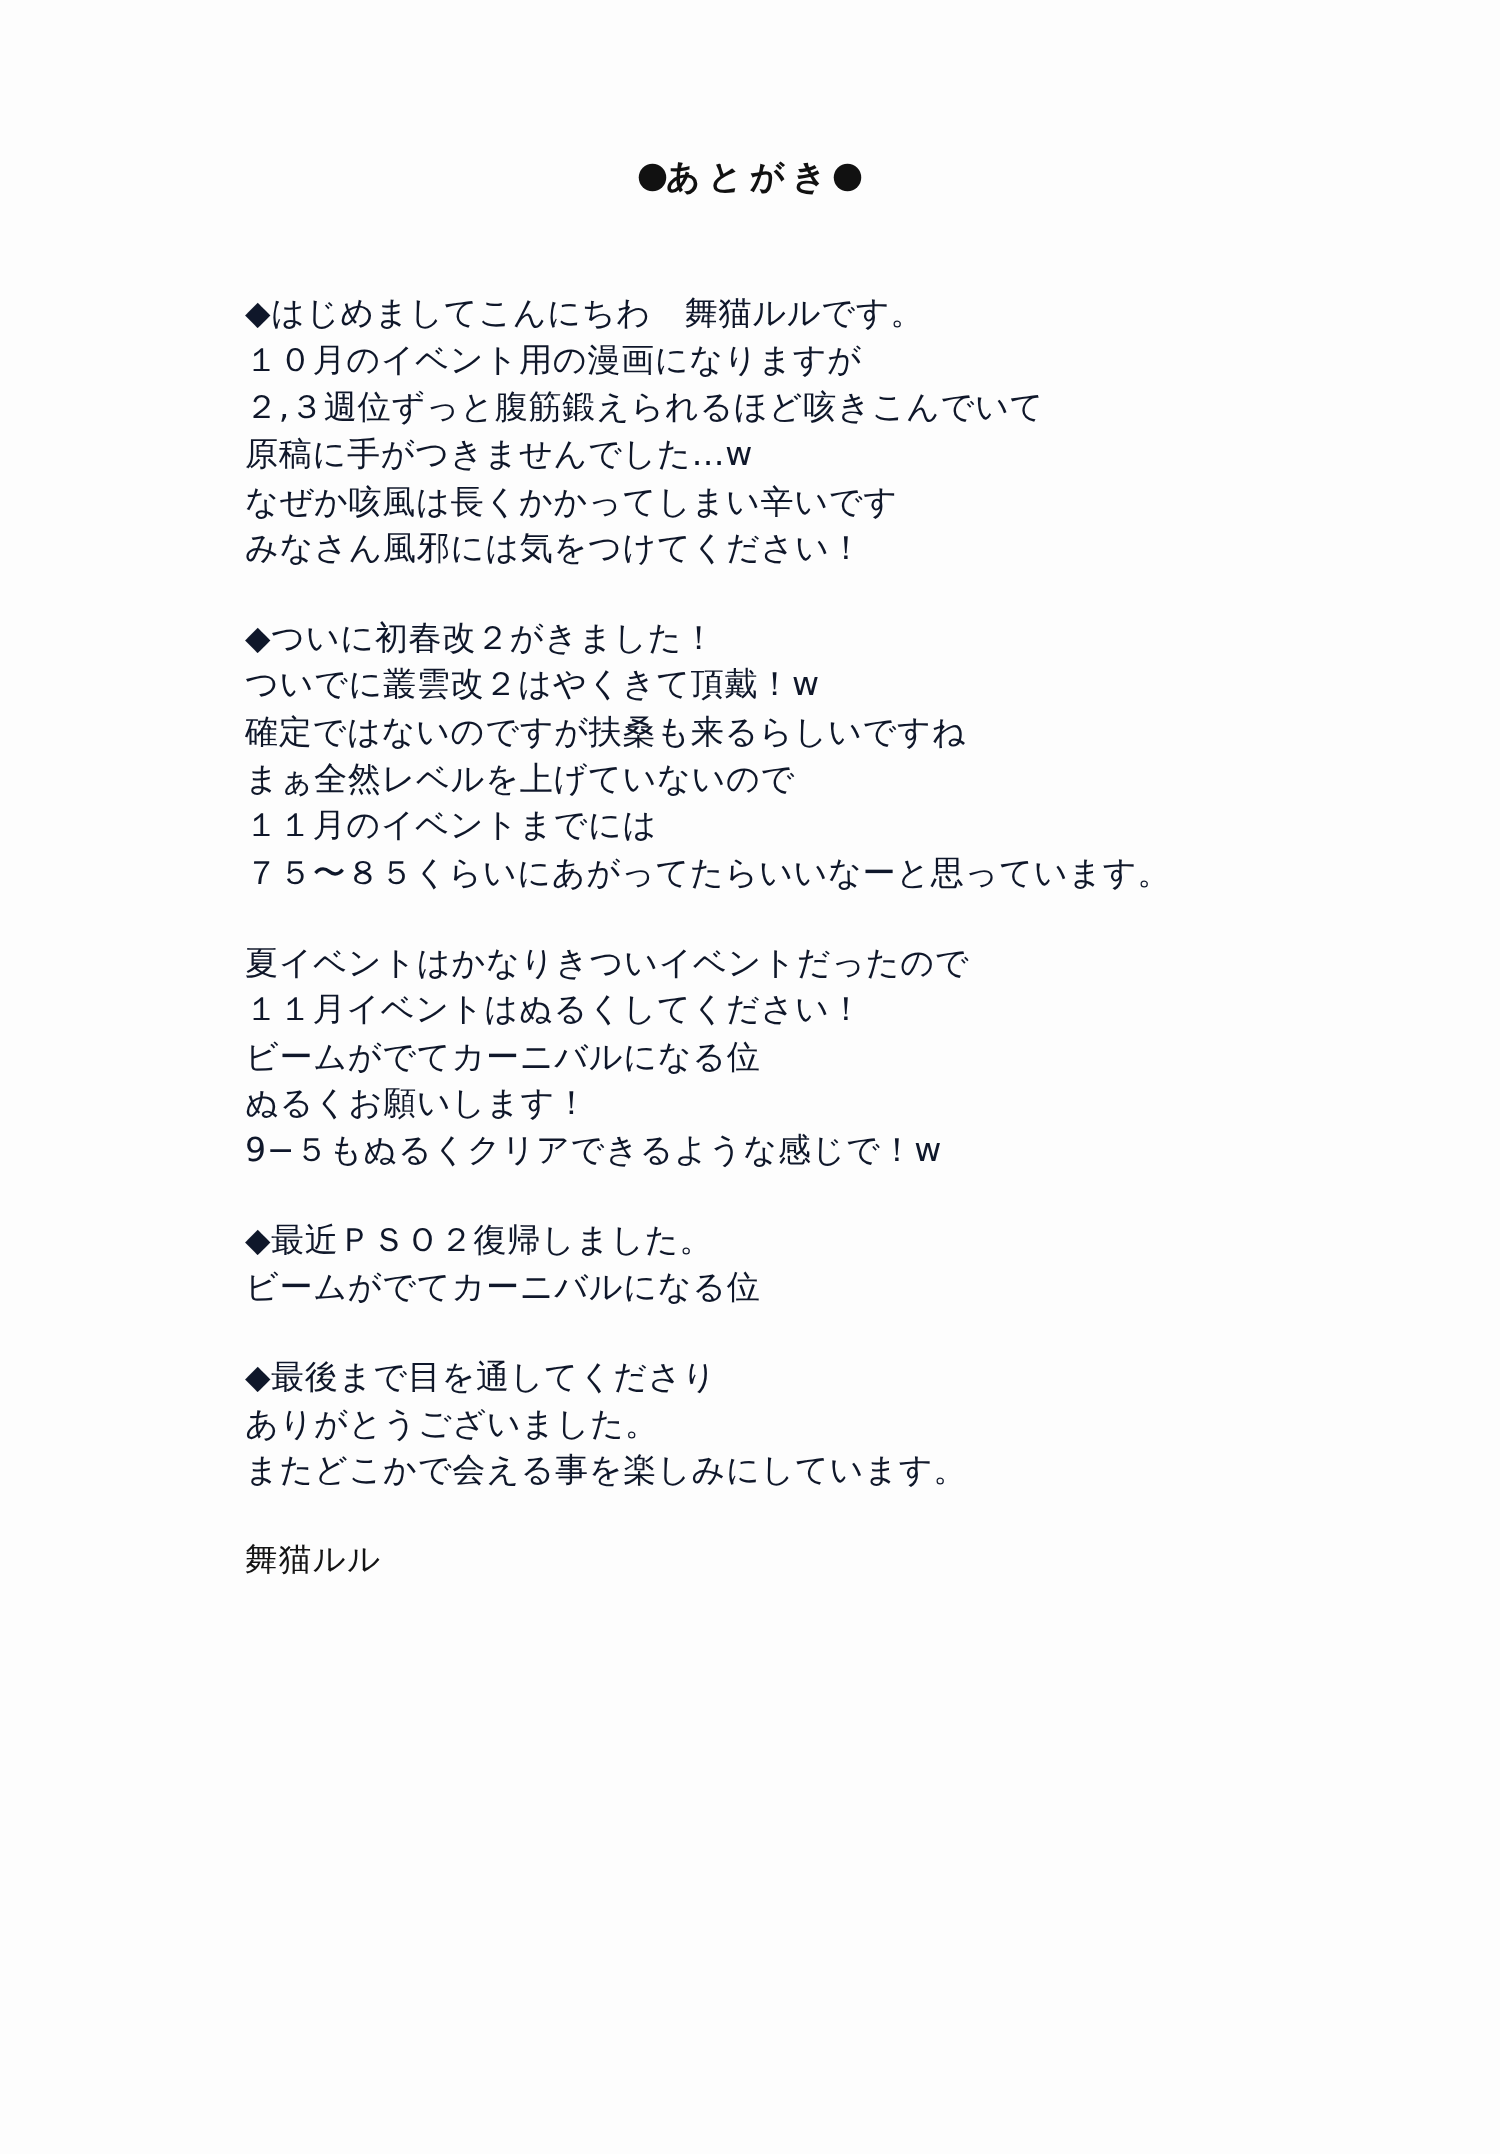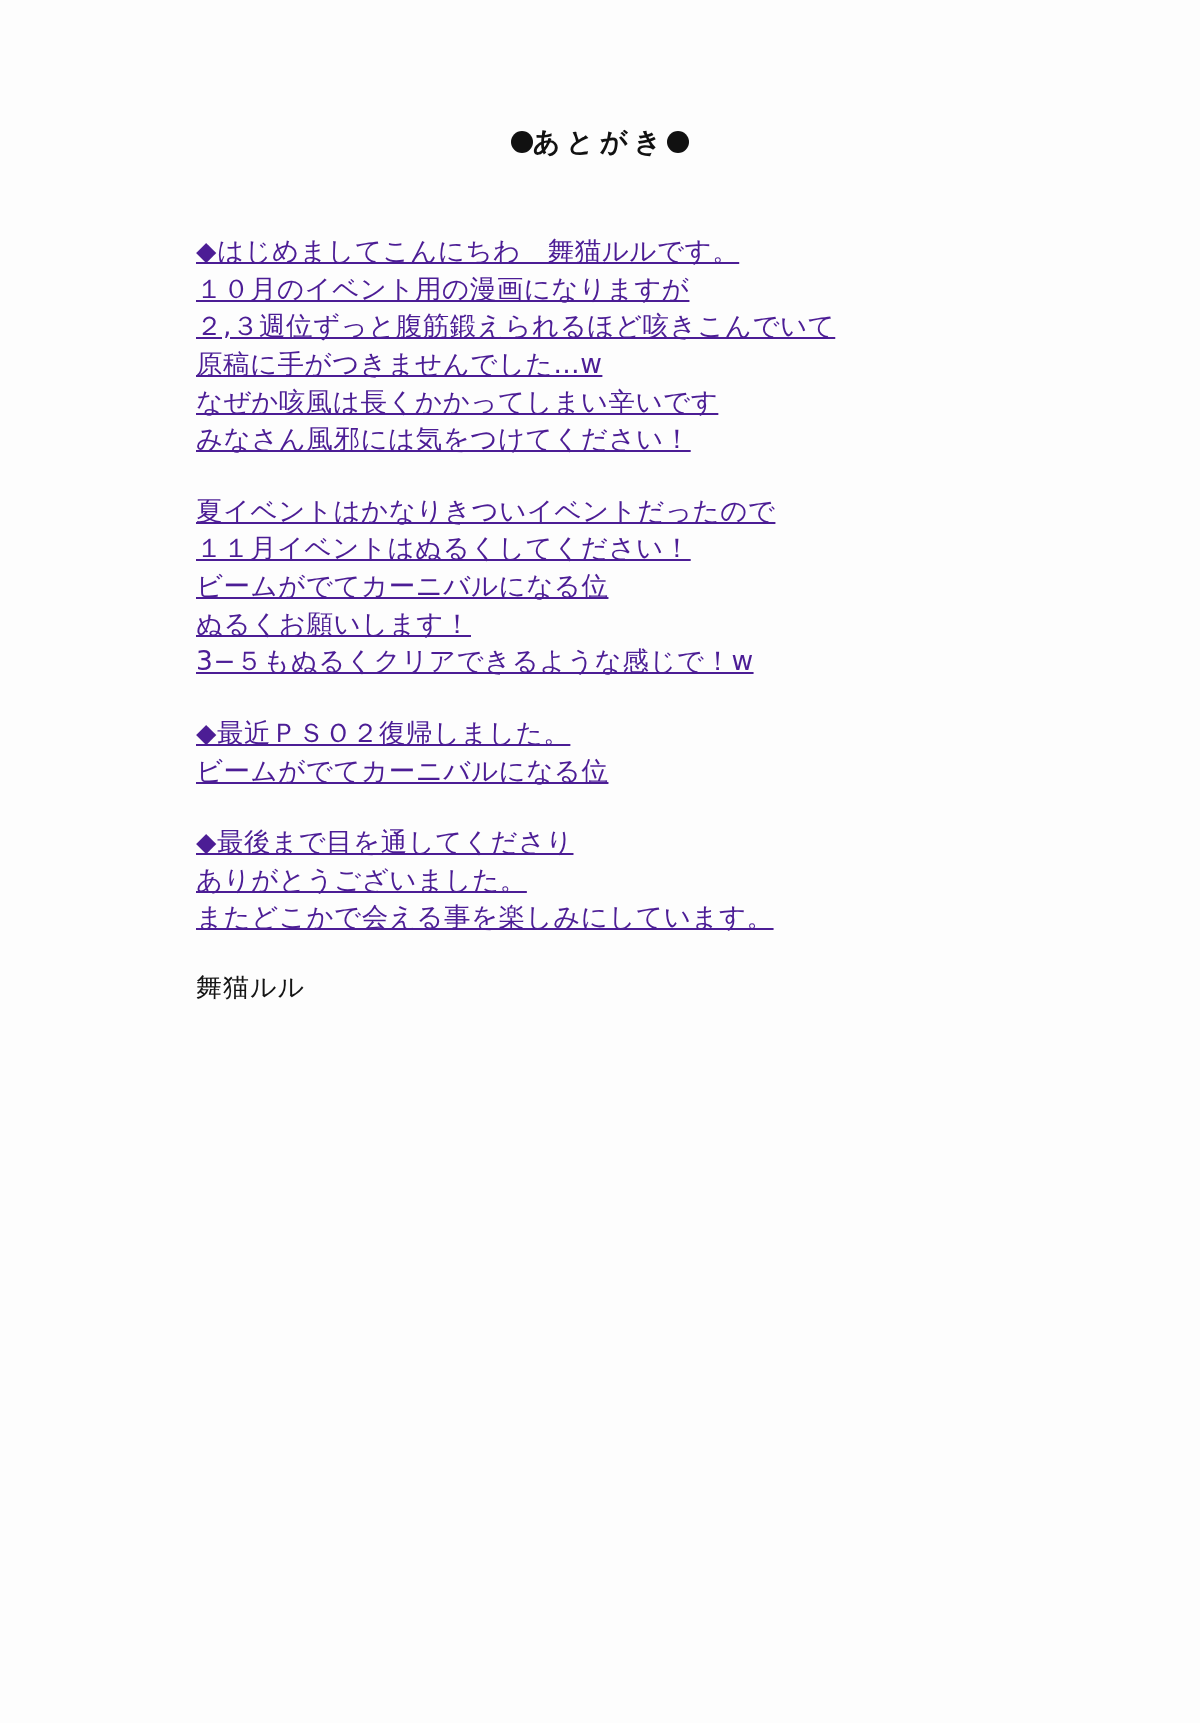--- a/index.html
+++ b/index.html
@@ -47,24 +47,23 @@
     position: absolute;
     top: 232px;
     left: 196px;
     width: 900px;
   }
   .para {
     margin: 0 0 34px 0;
     font-size: 26.5px;
     line-height: 1.42;
     letter-spacing: 0.5px;
-    color: #4c1d95;
+    color: #0f172a;
     white-space: pre-wrap;
     font-weight: 500;
-    text-decoration: underline;
   }
   .para:last-child {
     margin-bottom: 0;
   }
   .sign {
     margin-top: 4px;
     font-size: 26px;
     letter-spacing: 1px;
     color: #141414;
     font-weight: 500;
@@ -81,25 +80,31 @@
     <span class="dot"></span>
   </div>
 
   <div class="body-block">
     <p class="para">◆はじめましてこんにちわ　舞猫ルルです。
 １０月のイベント用の漫画になりますが
 ２,３週位ずっと腹筋鍛えられるほど咳きこんでいて
 原稿に手がつきませんでした…w
 なぜか咳風は長くかかってしまい辛いです
 みなさん風邪には気をつけてください！</p>
+    <p class="para">◆ついに初春改２がきました！
+ついでに叢雲改２はやくきて頂戴！w
+確定ではないのですが扶桑も来るらしいですね
+まぁ全然レベルを上げていないので
+１１月のイベントまでには
+７５〜８５くらいにあがってたらいいなーと思っています。</p>
     <p class="para">夏イベントはかなりきついイベントだったので
 １１月イベントはぬるくしてください！
 ビームがでてカーニバルになる位
 ぬるくお願いします！
-3−５もぬるくクリアできるような感じで！w</p>
+9−５もぬるくクリアできるような感じで！w</p>
     <p class="para">◆最近ＰＳＯ２復帰しました。
 ビームがでてカーニバルになる位</p>
     <p class="para">◆最後まで目を通してくださり
 ありがとうございました。
 またどこかで会える事を楽しみにしています。</p>
     <div class="sign">舞猫ルル</div>
   </div>
 
 </div>
 

